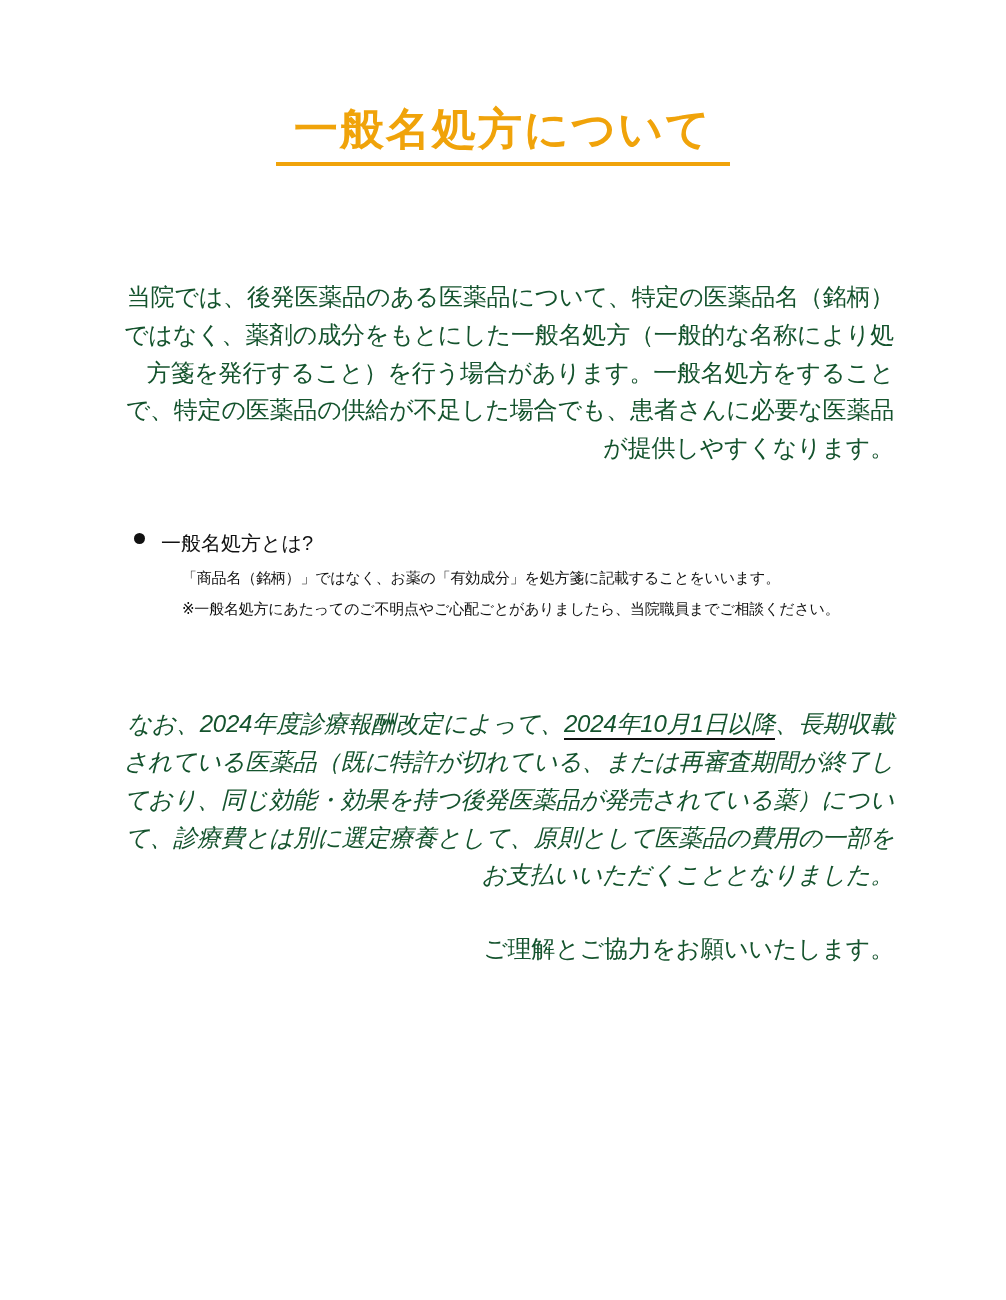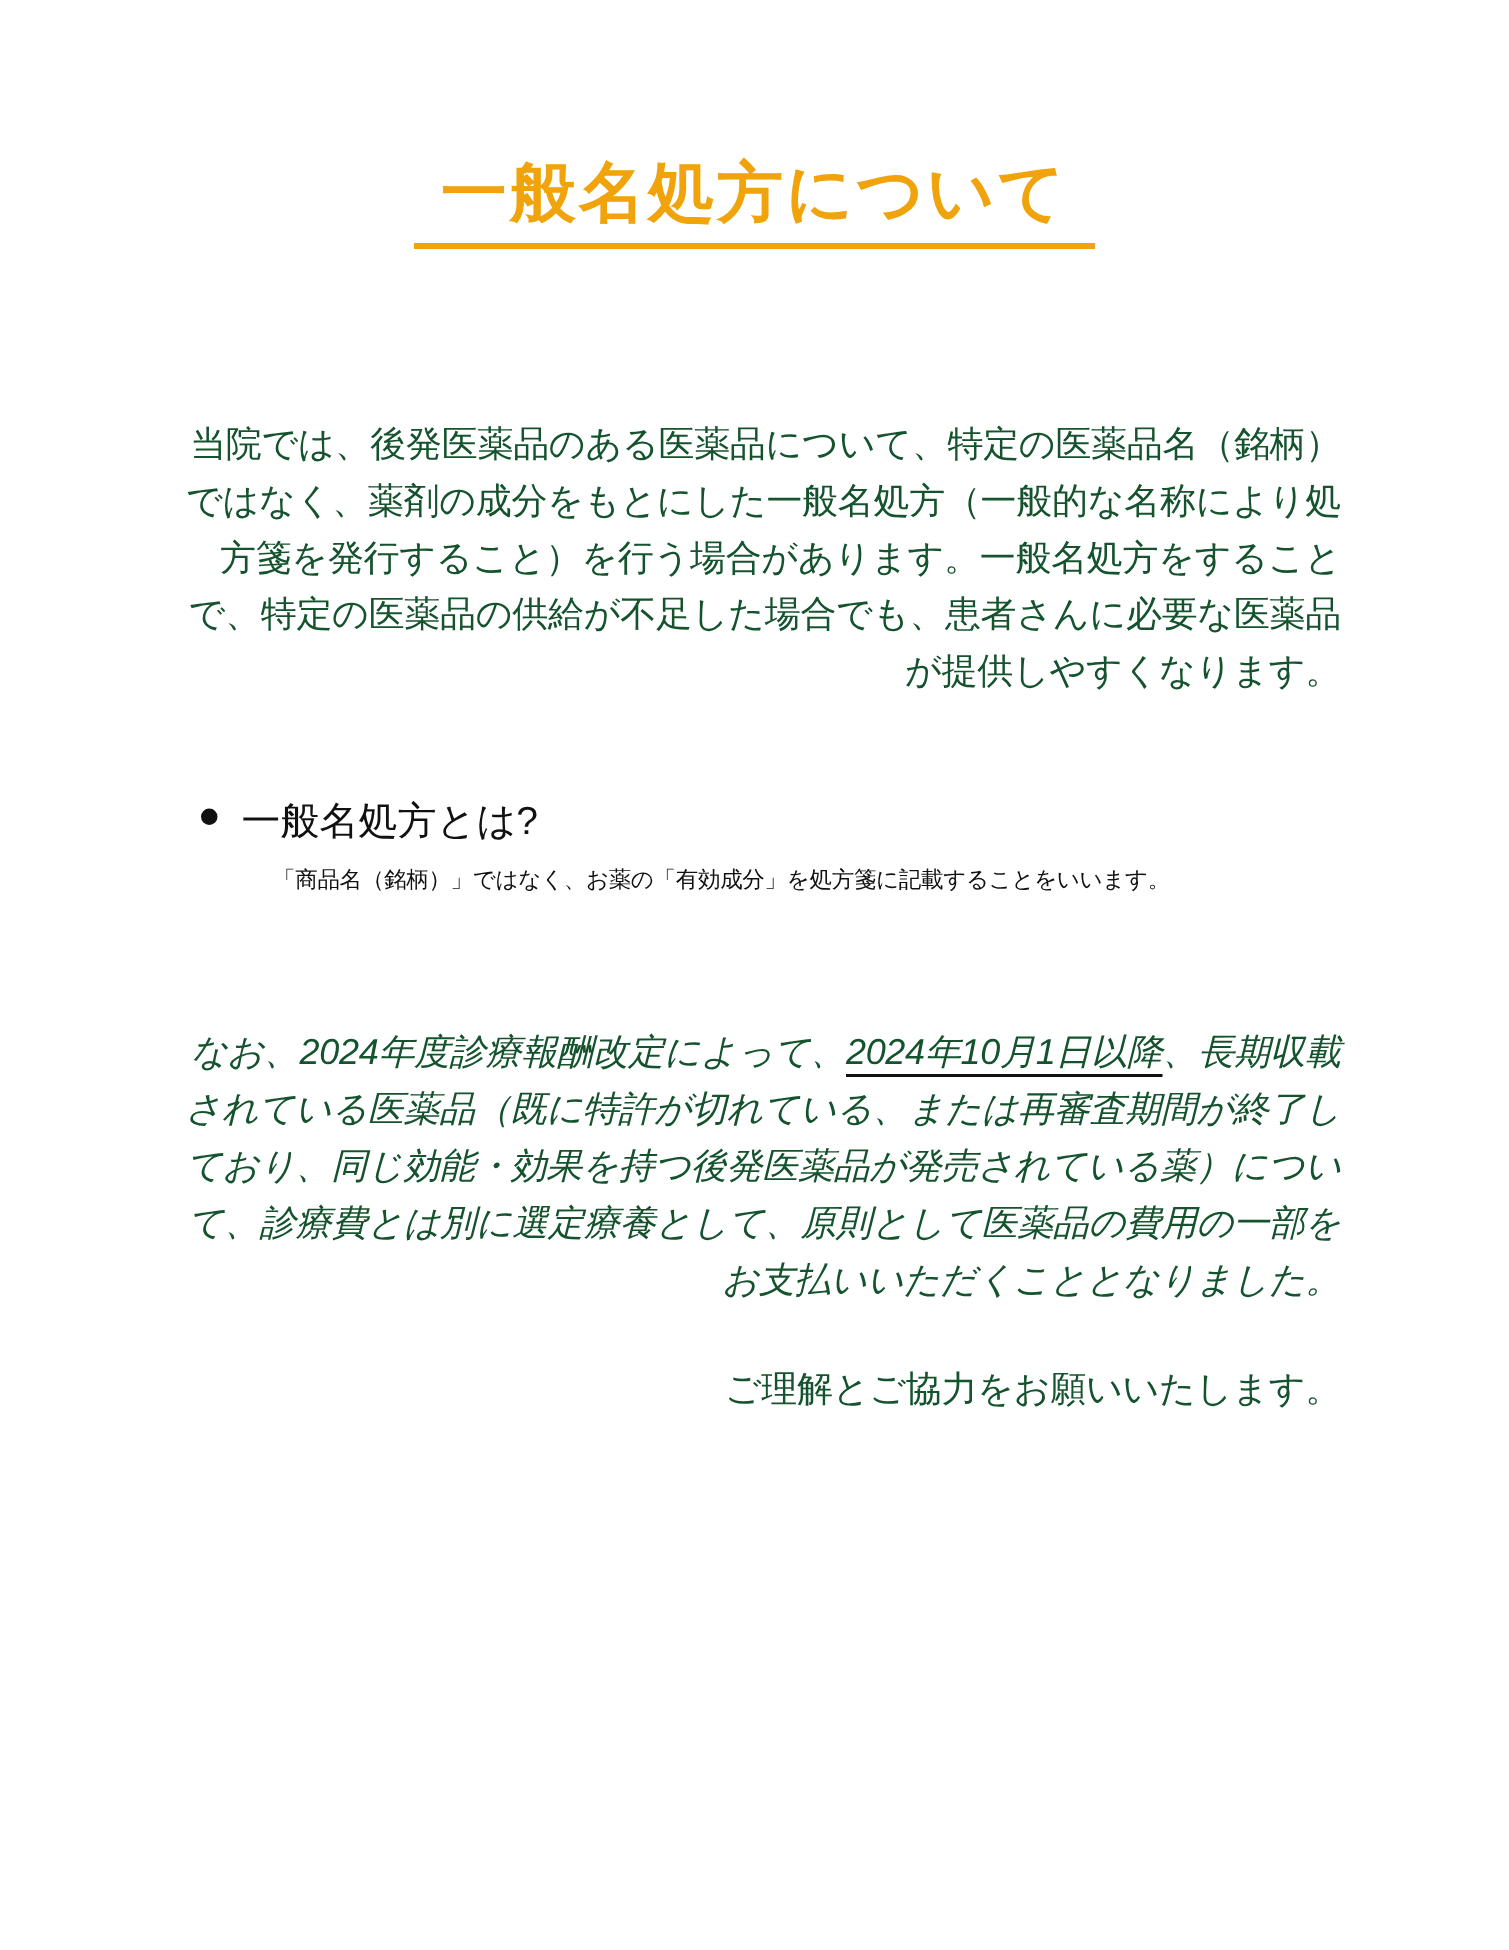--- a/index.html
+++ b/index.html
@@ -65,21 +65,21 @@
   .bullet-dot {
     width: 11px;
     height: 11px;
     border-radius: 50%;
     background: #111111;
     flex: 0 0 auto;
     position: relative;
     top: -6px;
   }
   .bullet-head {
-    font-size: 26px;
+    font-size: 20px;
     line-height: 1.4;
     color: #111111;
     letter-spacing: 0px;
   }
   .bullet-body {
     margin-top: 10px;
     padding-left: 48px;
     font-size: 15px;
     line-height: 1.42;
     color: #111111;
@@ -117,20 +117,21 @@
 
   <div class="para para-intro">当院では、後発医薬品のある医薬品について、特定の医薬品名（銘柄）ではなく、薬剤の成分をもとにした一般名処方（一般的な名称により処方箋を発行すること）を行う場合があります。一般名処方をすることで、特定の医薬品の供給が不足した場合でも、患者さんに必要な医薬品が提供しやすくなります。</div>
 
   <div class="bullet-section">
     <div class="bullet-row">
       <span class="bullet-dot"></span>
       <span class="bullet-head">一般名処方とは?</span>
     </div>
     <div class="bullet-body">
       <p>「商品名（銘柄）」ではなく、お薬の「有効成分」を処方箋に記載することをいいます。</p>
+      <p>※一般名処方にあたってのご不明点やご心配ごとがありましたら、当院職員までご相談ください。</p>
     </div>
   </div>
 
   <div class="para para-second"><span>なお、2024年度診療報酬改定によって、</span><span class="u-line">2024年10月1日以降</span><span>、長期収載されている医薬品（既に特許が切れている、または再審査期間が終了しており、同じ効能・効果を持つ後発医薬品が発売されている薬）について、診療費とは別に選定療養として、原則として医薬品の費用の一部をお支払いいただくこととなりました。</span></div>
 
   <div class="para para-thanks">ご理解とご協力をお願いいたします。</div>
 
 </div>
 
 </body></html>

